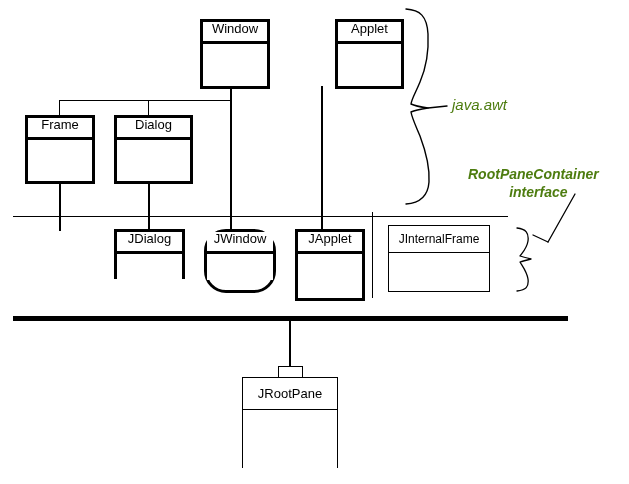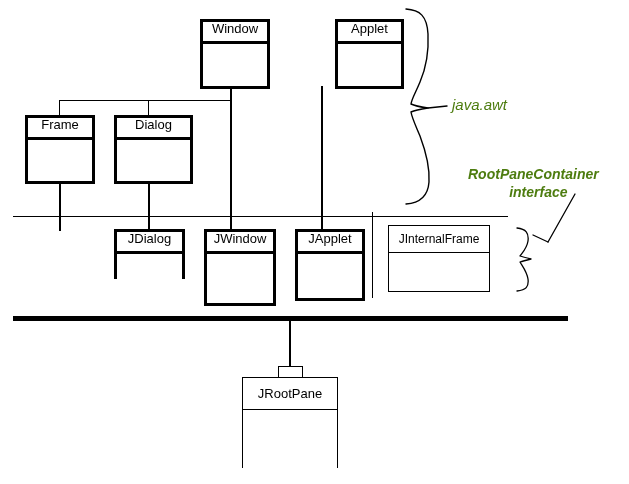--- a/index.html
+++ b/index.html
@@ -160,21 +160,21 @@
     <div class="uml-title">Dialog</div>
     <div class="uml-body" style="height:31px;"></div>
   </div>
 
 
   <div class="uml-box" style="left:114px; top:229px; width:71px; height:50px;">
     <div class="uml-title">JDialog</div>
     <div class="uml-body" style="height:26px;"></div>
   </div>
 
-  <div class="uml-box" style="left:204px; top:229px; width:72px; height:77px;">
+  <div class="uml-box" style="left:204px; top:229px; width:72px; height:64px;border-radius:22px;">
     <div class="uml-title">JWindow</div>
     <div class="uml-body" style="height:26px;"></div>
   </div>
 
   <div class="uml-box" style="left:295px; top:229px; width:70px; height:72px;">
     <div class="uml-title">JApplet</div>
     <div class="uml-body" style="height:26px;"></div>
   </div>
 
   <div class="uml-box thin" style="left:388px; top:225px; width:102px; height:67px;">

